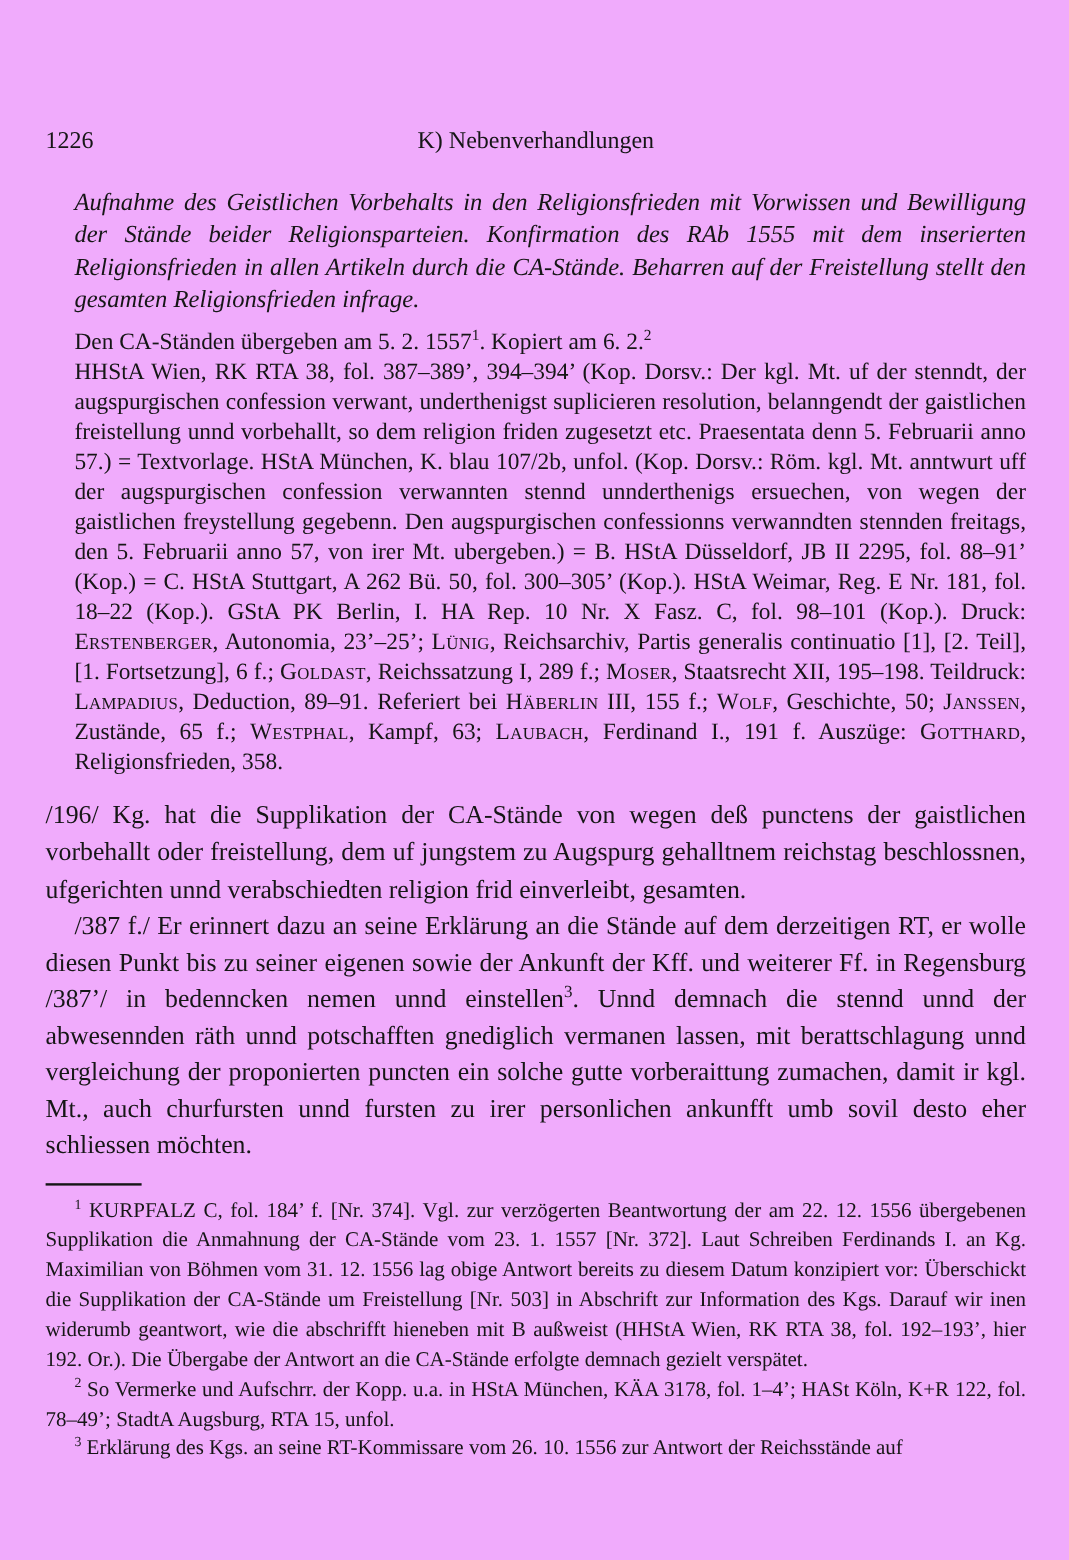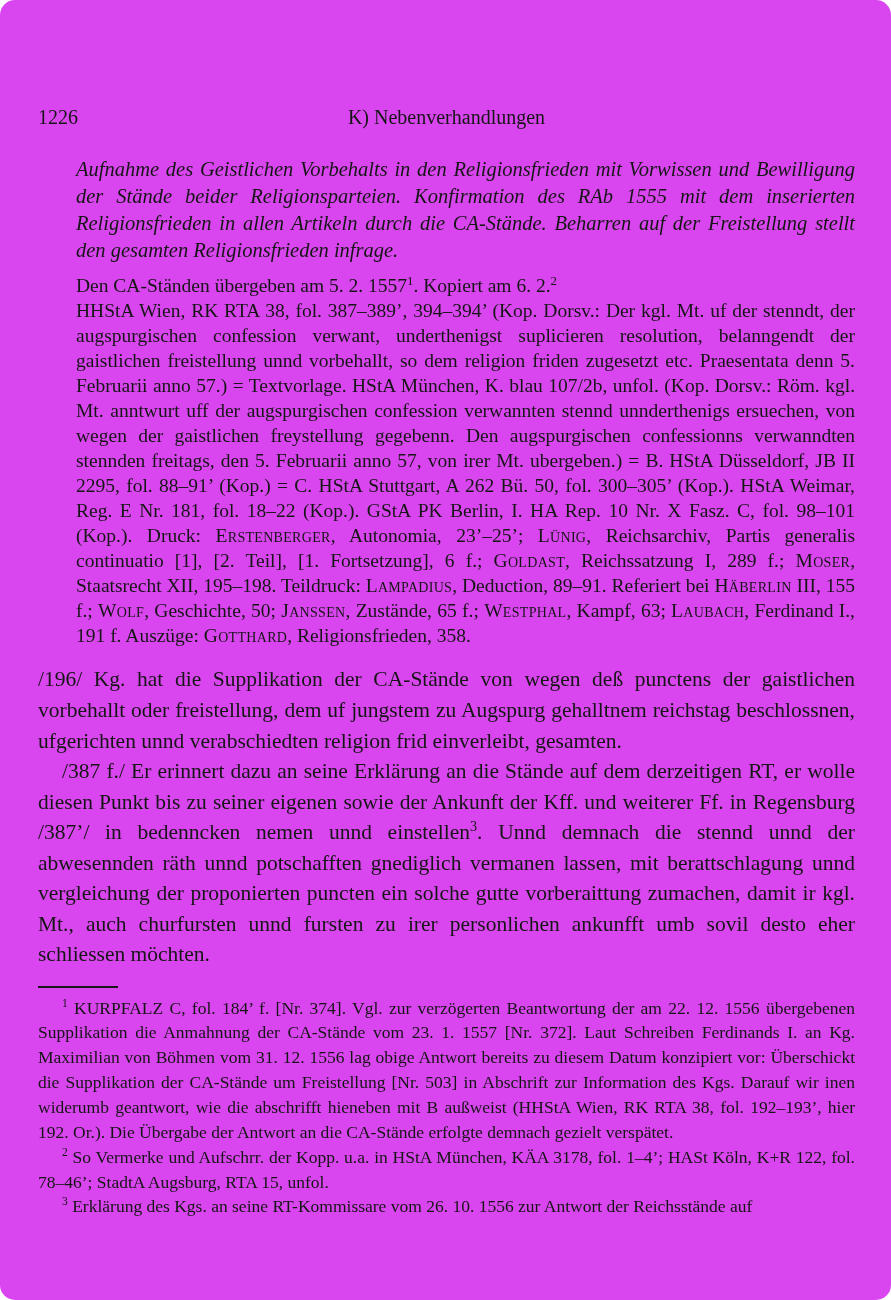--- a/index.html
+++ b/index.html
@@ -2,45 +2,44 @@
 <html lang="de"><head>
 <meta charset="utf-8">
 <title>RTA 1226 — Nr. 504</title>
 <style>
   html, body { margin: 0; padding: 0; background: #ffffff; }
   .page {
     position: relative;
     width: 891px;
     height: 1300px;
     box-sizing: border-box;
-    background: #d946ef;
+    background: #f0abfc;
     color: #161616;
     font-family: "Liberation Serif", "DejaVu Serif", serif;
     padding: 78px 36px 0 38px;
     overflow: hidden;
-    border-radius: 15px;
   }
   .header {
     position: relative;
     height: 26px;
     font-size: 20px;
     margin-bottom: 24px;
   }
   .page-number { position: absolute; left: 0; top: 0; }
   .running-title { display: block; text-align: center; margin-top: 28px; }
   .title-row {
     display: flex;
     font-weight: bold;
     font-size: 22.5px;
     line-height: 1.3;
     margin: 0 0 20px 0;
   }
   .entry-number { flex: none; width: 58px; }
   .entry-title { flex: 1; margin: 0; font-size: inherit; font-weight: inherit; text-align: justify; }
-  .indent-block { margin-left: 38px; }
+  .indent-block { margin-left: 24px; }
   p { margin: 0; }
   .summary {
     font-style: italic;
     font-size: 20.5px;
     line-height: 1.32;
     text-align: justify;
     margin-bottom: 10px;
   }
   .provenance {
     font-size: 19.5px;
@@ -85,16 +84,16 @@
     <p class="summary">Aufnahme des Geistlichen Vorbehalts in den Religionsfrieden mit Vorwissen und Bewilligung der Stände beider Religionsparteien. Konfirmation des RAb 1555 mit dem inserierten Religionsfrieden in allen Artikeln durch die CA-Stände. Beharren auf der Freistellung stellt den gesamten Religionsfrieden infrage.</p>
     <p class="provenance"><span class="seg-i">Den CA-Ständen übergeben am 5. 2. 1557</span><sup>1</sup><span class="seg-i">. Kopiert am 6. 2.</span><sup>2</sup><br><span class="seg-i">HHStA Wien, RK RTA 38, fol. 387–389’, 394–394’ (Kop. Dorsv.: </span><span class="seg-r">Der kgl. Mt. uf der stenndt, der augspurgischen confession verwant, underthenigst suplicieren resolution, belanngendt der gaistlichen freistellung unnd vorbehallt, so dem religion friden zugesetzt etc. Praesentata denn 5. Februarii anno 57.</span><span class="seg-i">) = Textvorlage. HStA München, K. blau 107/2b, unfol. (Kop. Dorsv.: </span><span class="seg-r">Röm. kgl. Mt. anntwurt uff der augspurgischen confession verwannten stennd unnderthenigs ersuechen, von wegen der gaistlichen freystellung gegebenn. Den augspurgischen confessionns verwanndten stennden freitags, den 5. Februarii anno 57, von irer Mt. ubergeben.</span><span class="seg-i">) = B. HStA Düsseldorf, JB II 2295, fol. 88–91’ (Kop.) = C. HStA Stuttgart, A 262 Bü. 50, fol. 300–305’ (Kop.). HStA Weimar, Reg. E Nr. 181, fol. 18–22 (Kop.). GStA PK Berlin, I. HA Rep. 10 Nr. X Fasz. C, fol. 98–101 (Kop.). Druck: </span><span class="seg-sc">Erstenberger</span><span class="seg-i">, Autonomia, 23’–25’; </span><span class="seg-sc">Lünig</span><span class="seg-i">, Reichsarchiv, Partis generalis continuatio [1], [2. Teil], [1. Fortsetzung], 6 f.; </span><span class="seg-sc">Goldast</span><span class="seg-i">, Reichssatzung I, 289 f.; </span><span class="seg-sc">Moser</span><span class="seg-i">, Staatsrecht XII, 195–198. Teildruck: </span><span class="seg-sc">Lampadius</span><span class="seg-i">, Deduction, 89–91. Referiert bei </span><span class="seg-sc">Häberlin</span><span class="seg-i"> III, 155 f.; </span><span class="seg-sc">Wolf</span><span class="seg-i">, Geschichte, 50; </span><span class="seg-sc">Janssen</span><span class="seg-i">, Zustände, 65 f.; </span><span class="seg-sc">Westphal</span><span class="seg-i">, Kampf, 63; </span><span class="seg-sc">Laubach</span><span class="seg-i">, Ferdinand I., 191 f. Auszüge: </span><span class="seg-sc">Gotthard</span><span class="seg-i">, Religionsfrieden, 358.</span></p>
   </div>
 
   <p class="body-para"><span class="seg-i">/196/ Kg. hat die Supplikation der CA-Stände</span><span class="seg-r"> von wegen deß punctens der gaistlichen vorbehallt oder freistellung, dem uf jungstem zu Augspurg gehalltnem reichstag beschlossnen, ufgerichten unnd verabschiedten religion frid einverleibt, </span><span class="seg-i">gesamten.</span></p>
   <p class="body-para indented"><span class="seg-i">/387 f./ Er erinnert dazu an seine Erklärung an die Stände auf dem derzeitigen RT, er wolle diesen Punkt bis zu seiner eigenen sowie der Ankunft der Kff. und weiterer Ff. in Regensburg</span><span class="seg-r"> /387’/ in bedenncken nemen unnd einstellen</span><sup>3</sup><span class="seg-r">. Unnd demnach die stennd unnd der abwesennden räth unnd potschafften gnediglich vermanen lassen, mit berattschlagung unnd vergleichung der proponierten puncten ein solche gutte vorberaittung zumachen, damit ir kgl. Mt., auch churfursten unnd fursten zu irer personlichen ankunfft umb sovil desto eher schliessen möchten.</span></p>
 
   <div class="footnote-rule"></div>
 
   <p class="footnote"><sup>1</sup><span class="seg-i"> KURPFALZ C, fol. 184’ f. [Nr. 374]. Vgl. zur verzögerten Beantwortung der am 22. 12. 1556 übergebenen Supplikation die Anmahnung der CA-Stände vom 23. 1. 1557 [Nr. 372]. Laut Schreiben Ferdinands I. an Kg. Maximilian von Böhmen vom 31. 12. 1556 lag obige Antwort bereits zu diesem Datum konzipiert vor: Überschickt die Supplikation der CA-Stände um Freistellung [Nr. 503] in Abschrift zur Information des Kgs. </span><span class="seg-r">Darauf wir inen widerumb geantwort, wie die abschrifft hieneben mit B außweist </span><span class="seg-i">(HHStA Wien, RK RTA 38, fol. 192–193’, hier 192. Or.). Die Übergabe der Antwort an die CA-Stände erfolgte demnach gezielt verspätet.</span></p>
-  <p class="footnote"><sup>2</sup><span class="seg-i"> So Vermerke und Aufschrr. der Kopp. u.a. in HStA München, KÄA 3178, fol. 1–4’; HASt Köln, K+R 122, fol. 78–46’; StadtA Augsburg, RTA 15, unfol.</span></p>
+  <p class="footnote"><sup>2</sup><span class="seg-i"> So Vermerke und Aufschrr. der Kopp. u.a. in HStA München, KÄA 3178, fol. 1–4’; HASt Köln, K+R 122, fol. 78–49’; StadtA Augsburg, RTA 15, unfol.</span></p>
   <p class="footnote"><sup>3</sup><span class="seg-i"> Erklärung des Kgs. an seine RT-Kommissare vom 26. 10. 1556 zur Antwort der Reichsstände auf</span></p>
 
 </div>
 
 </body></html>

